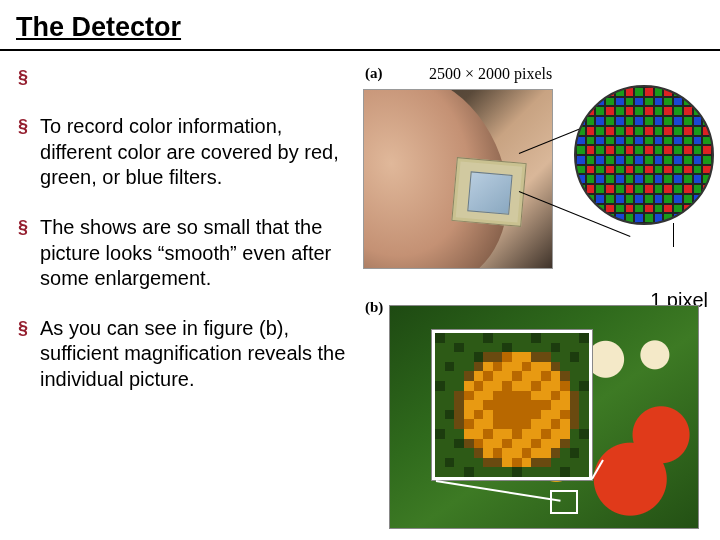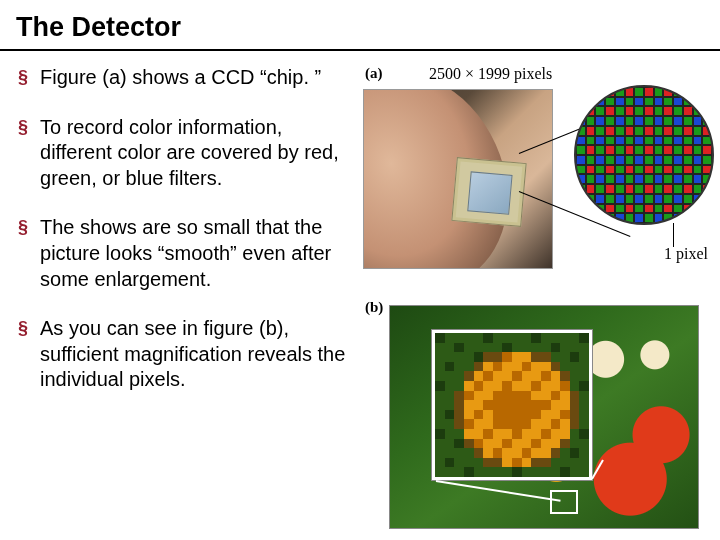--- a/index.html
+++ b/index.html
@@ -8,20 +8,21 @@
     background: #fff;
     font-family: Arial, Helvetica, sans-serif;
     position: relative;
     overflow: hidden;
   }
   .title {
     font-size: 27px;
     font-weight: bold;
     padding: 12px 16px 6px;
     color: #000;
+    text-decoration: underline;
   }
   .rule {
     border: none;
     border-top: 2px solid #000;
     margin: 0 0 14px;
   }
   .content {
     display: flex;
     padding: 0 10px 0 18px;
   }
@@ -53,22 +54,23 @@
   .fig-label {
     font-weight: bold;
     font-size: 15px;
     font-family: "Times New Roman", serif;
   }
   .dim-label {
     font-size: 16px;
     font-family: "Times New Roman", serif;
   }
   .pix-label {
-    font-size: 16px;
-    font-family: Liberation Serif, serif;
+    font-size: 20px;
+    font-family: Liberation Sans, sans-serif;
+    margin-top: 44px;
   }
 
   
   .fig-a {
     position: relative;
     height: 230px;
   }
   .fig-a .fig-label { position: absolute; left: 6px; top: 0; }
   .fig-a .dim-label { position: absolute; left: 70px; top: 0; }
   .fig-a .pix-label { position: absolute; right: 2px; top: 180px; }
@@ -199,42 +201,41 @@
 <body>
 
 <h1 class="title">The Detector</h1>
 <hr class="rule">
 
 <div class="content">
   <div class="left">
     <ul class="bullets">
       <li>
         <span class="bullet-mark">§</span>
-        <span>Figure (a) shows a CCD “chip. ”</span>
       </li>
       <li>
         <span class="bullet-mark">§</span>
         <span>To record color information, different color are covered by red, green, or blue filters.</span>
       </li>
       <li>
         <span class="bullet-mark">§</span>
         <span>The shows are so small that the picture looks “smooth” even after some enlargement.</span>
       </li>
       <li>
         <span class="bullet-mark">§</span>
-        <span>As you can see in figure (b), sufficient magnification reveals the individual pixels.</span>
+        <span>As you can see in figure (b), sufficient magnification reveals the individual picture.</span>
       </li>
     </ul>
   </div>
 
   <div class="right">
 
     <div class="fig-a">
       <span class="fig-label">(a)</span>
-      <span class="dim-label">2500 × 1999 pixels</span>
+      <span class="dim-label">2500 × 2000 pixels</span>
 
       <div class="photo-a">
         <div class="chip"></div>
       </div>
 
       <div class="callout-line cl1"></div>
       <div class="callout-line cl2"></div>
 
       <div class="pixel-circle" id="pixel-circle">
           <span class="px-g"></span>

